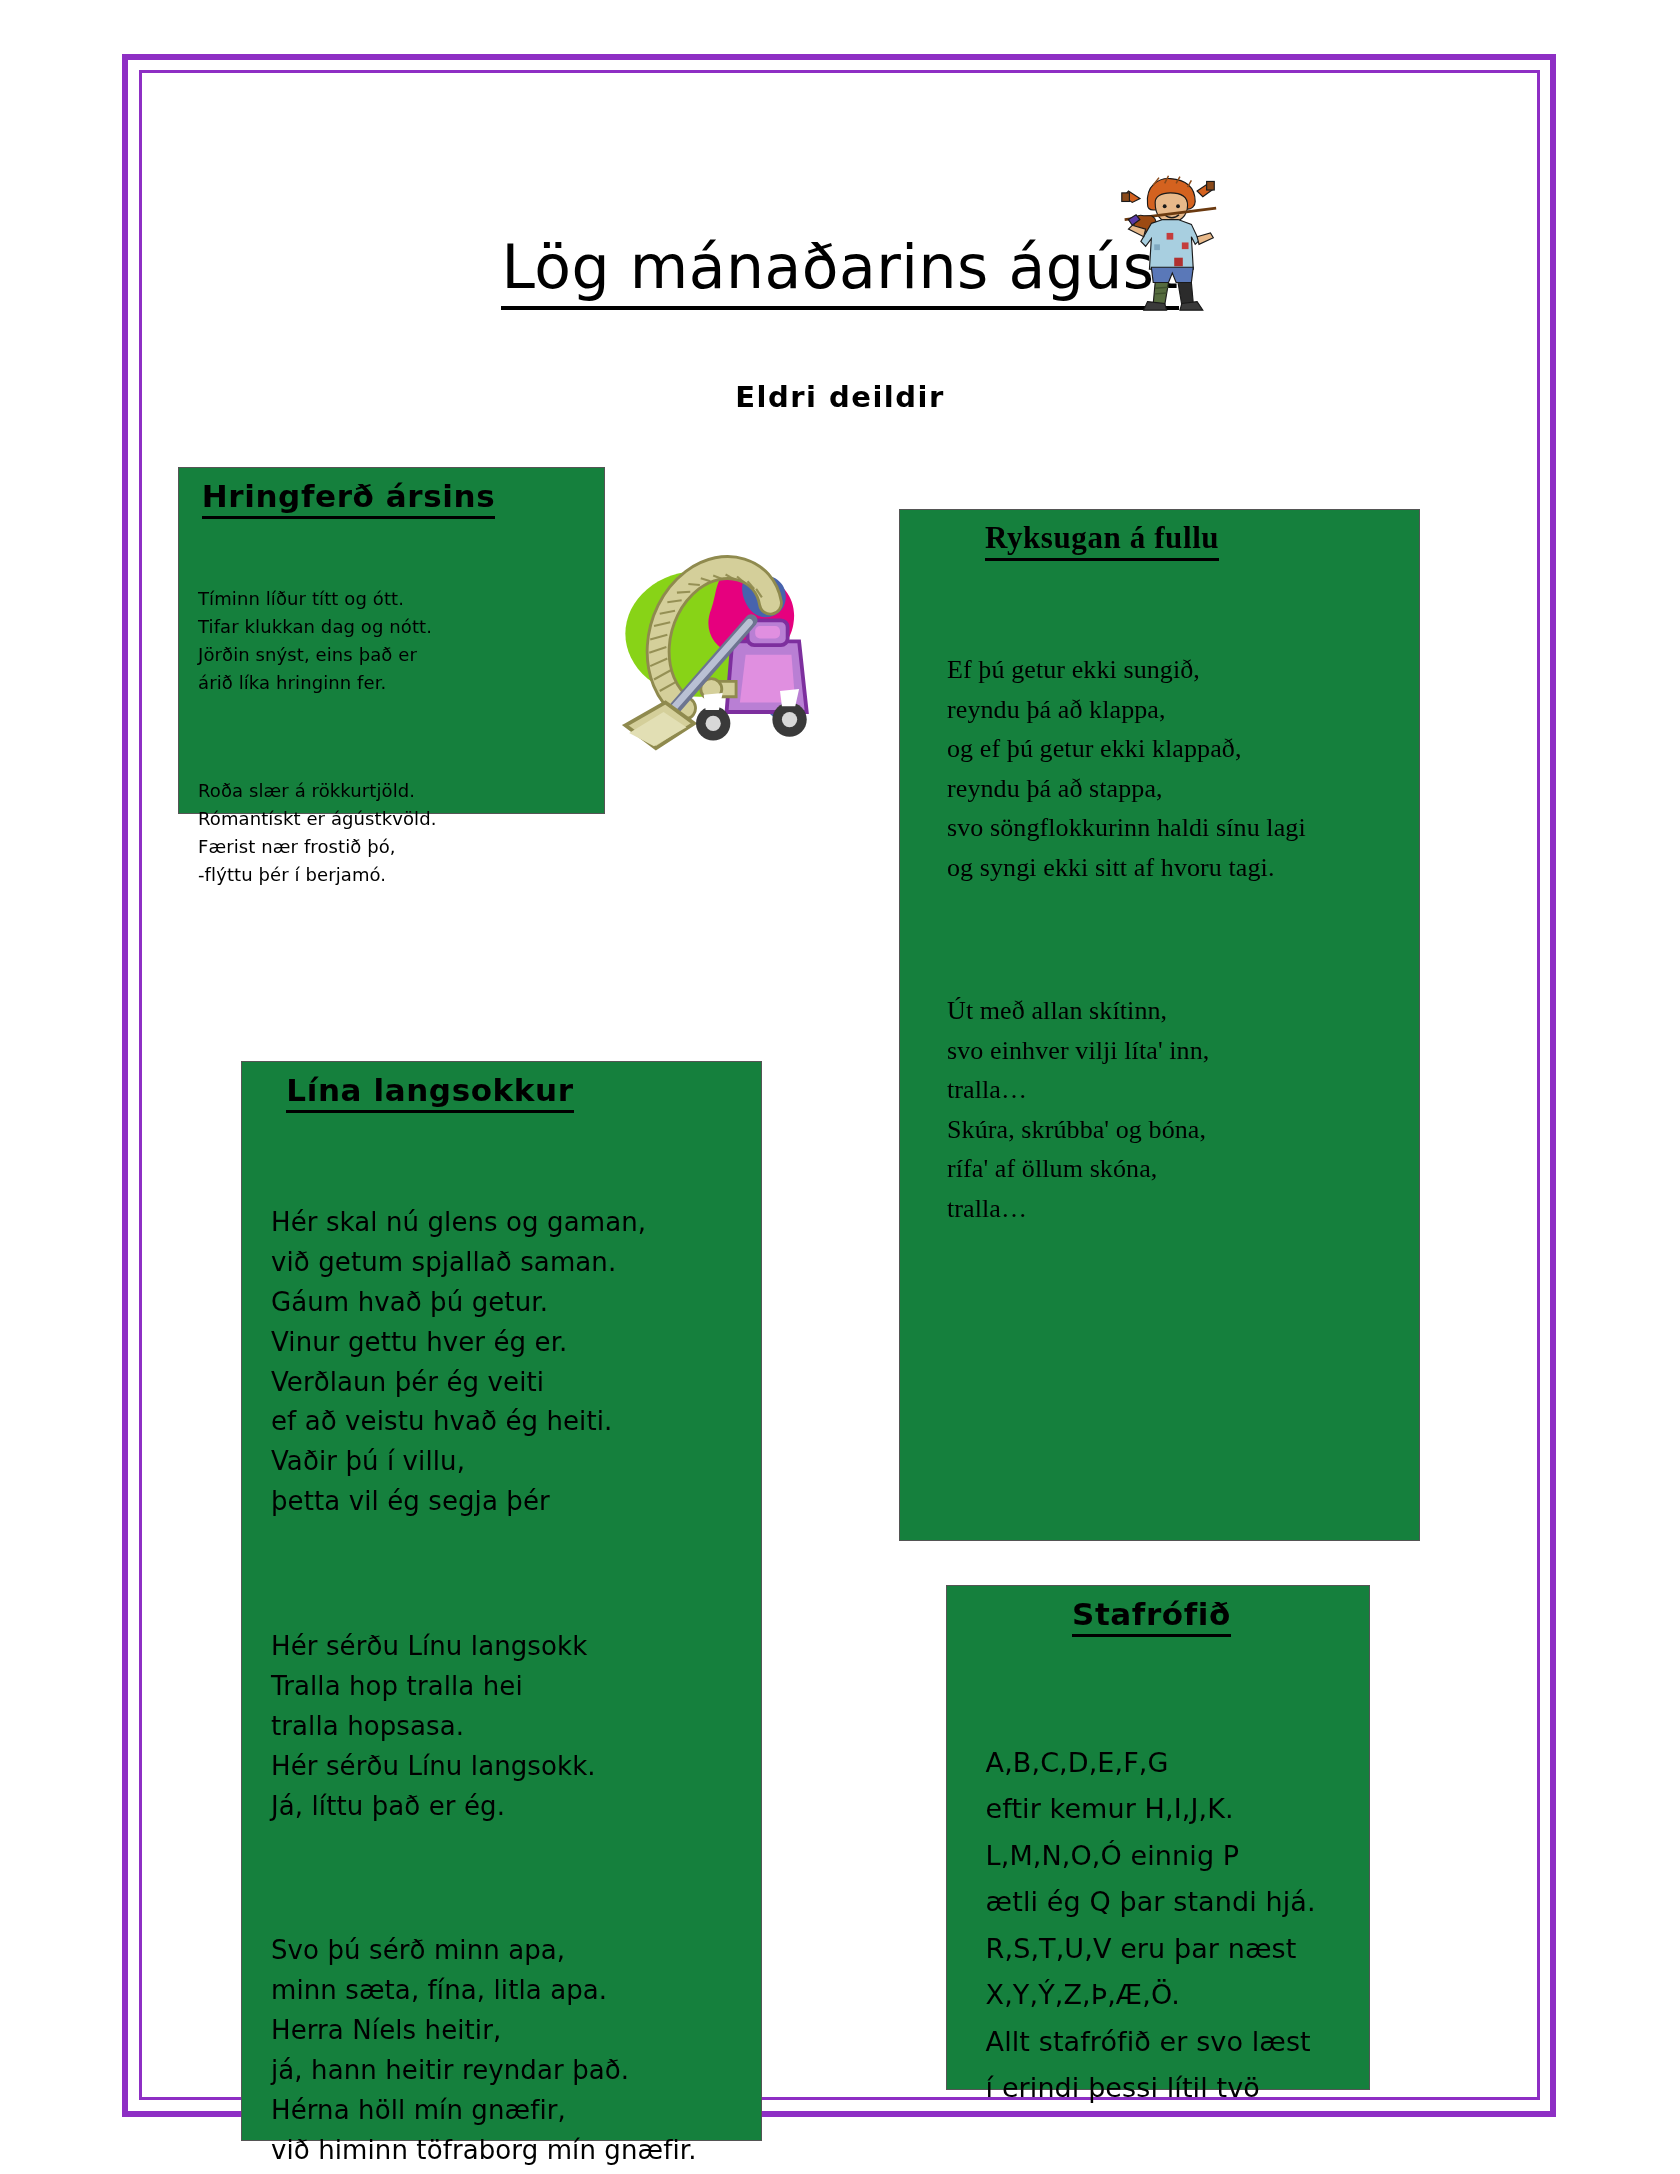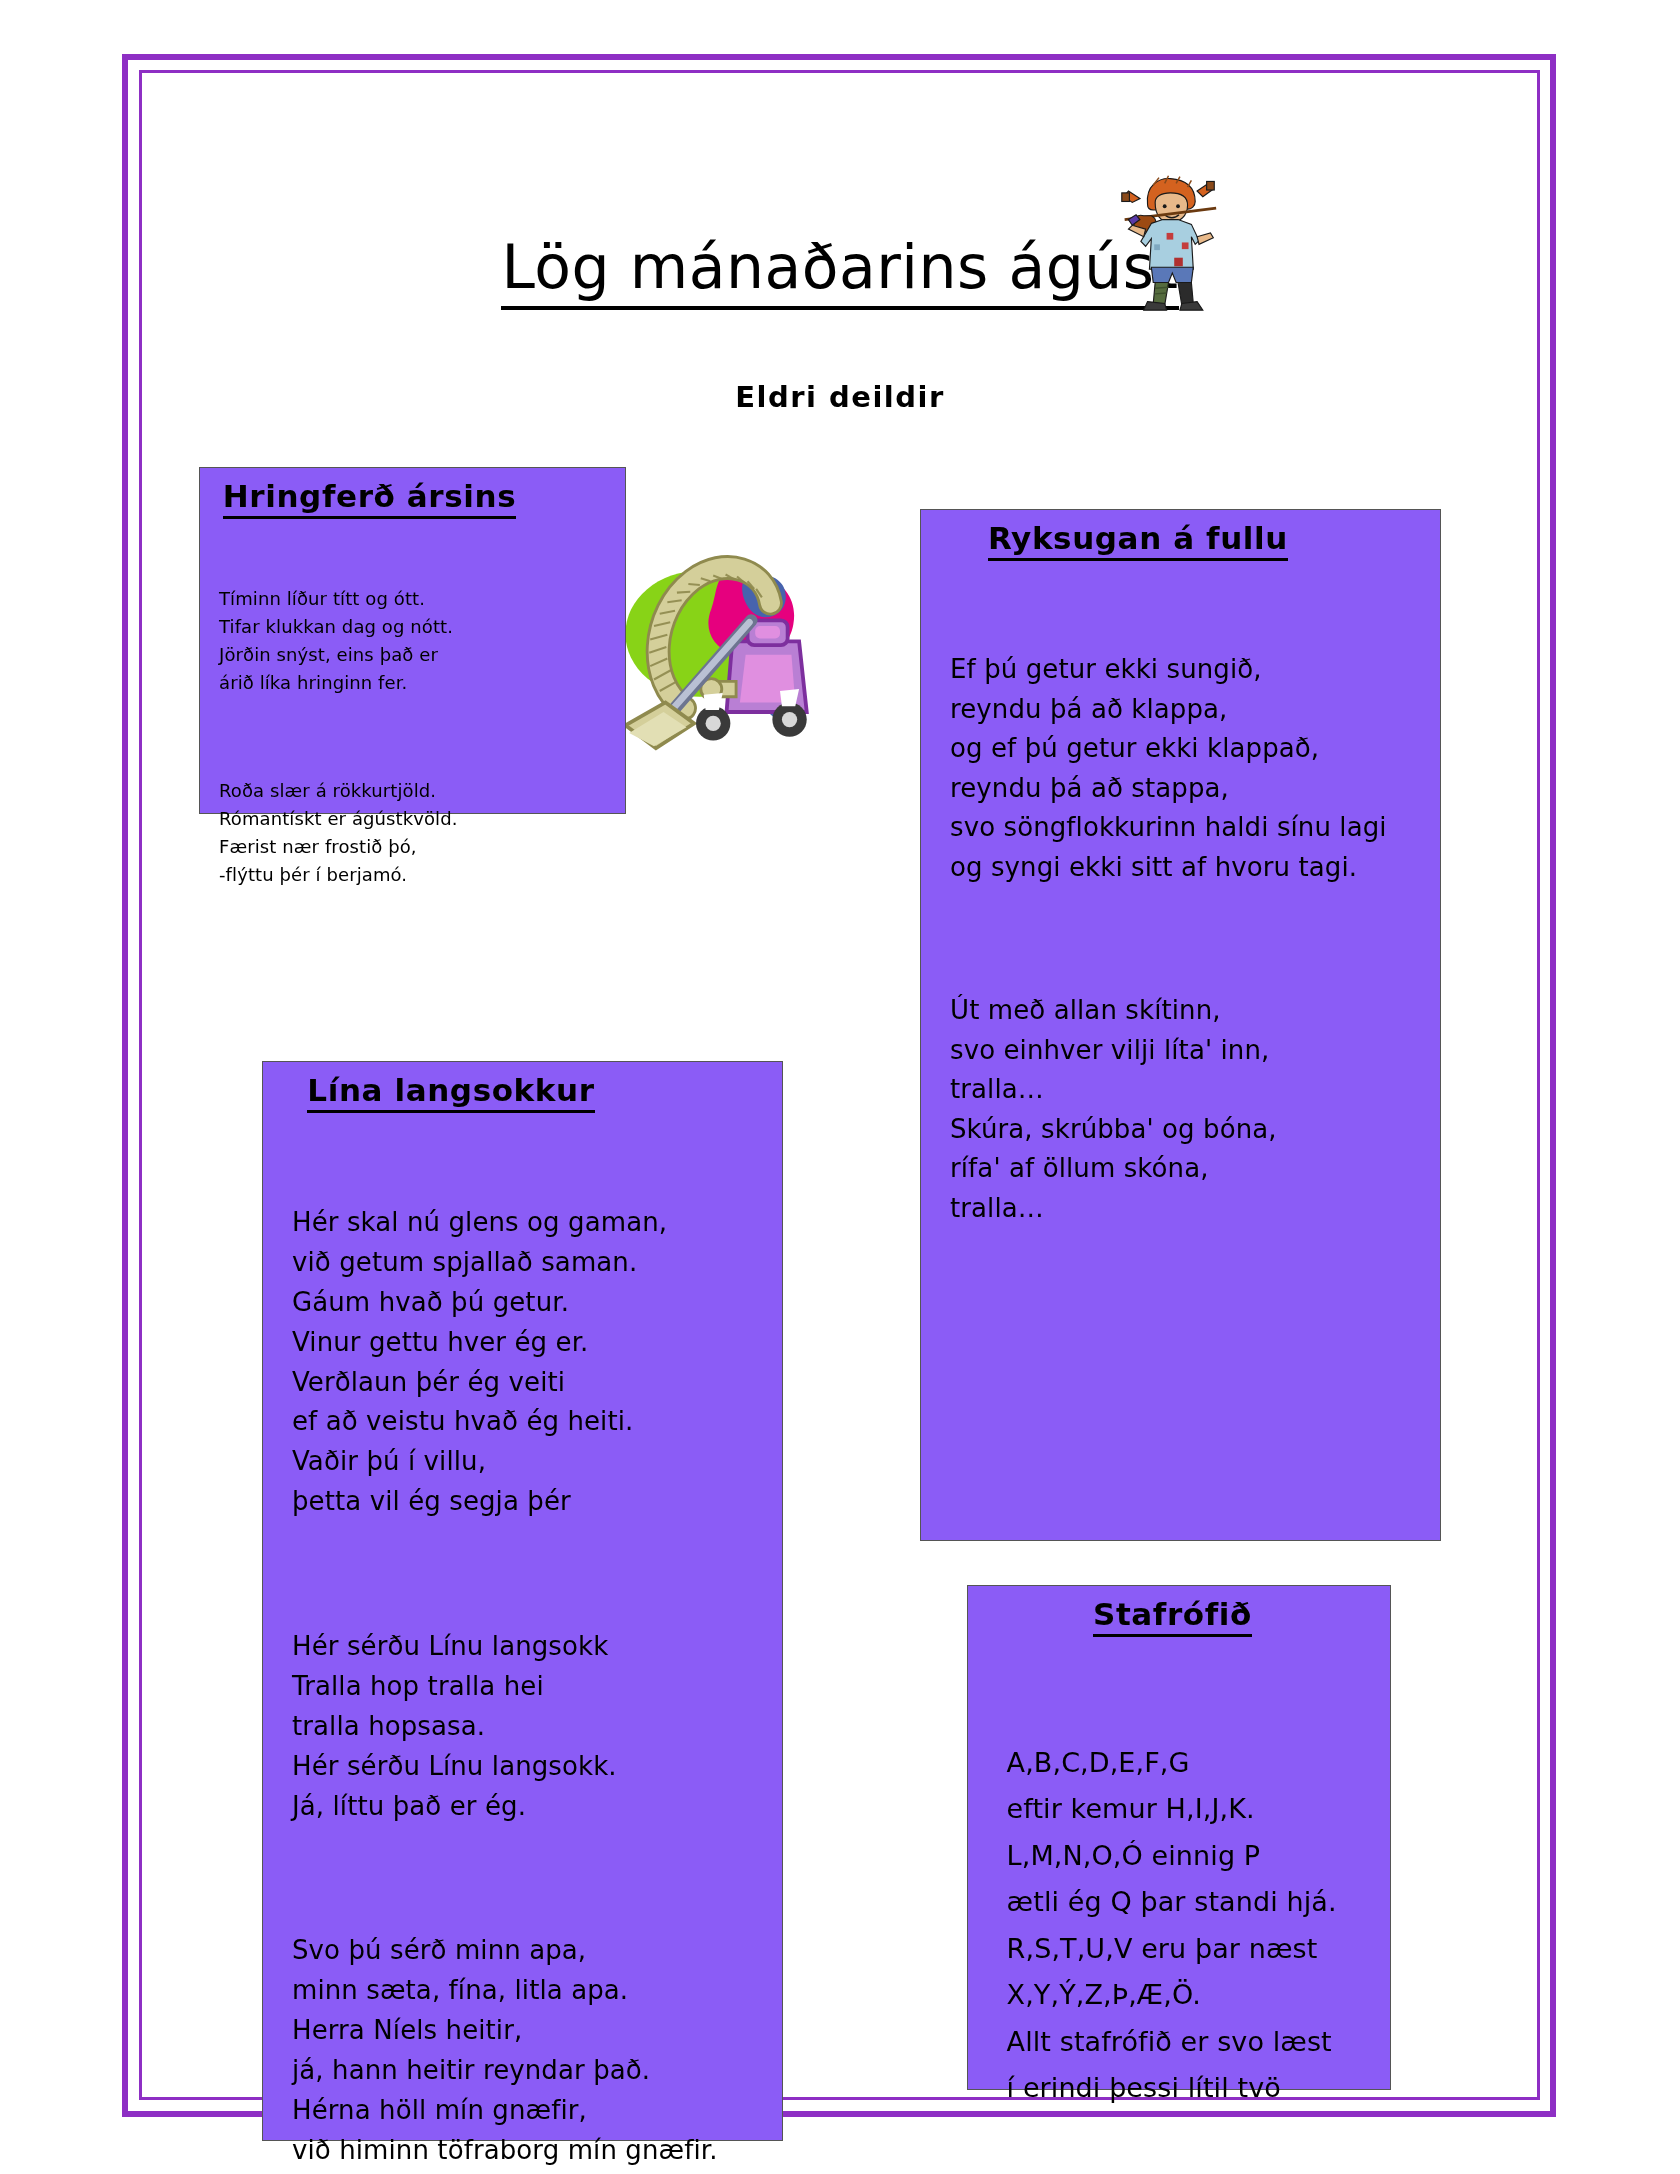--- a/index.html
+++ b/index.html
@@ -99,23 +99,22 @@
     width: 210px;
     height: 234px;
   }
   #vacuum svg { display: block; }
 
   
   .song-box {
     position: absolute;
     box-sizing: border-box;
     border: 1.9px solid #555555;
-    background: #8b5cf6;
+    background: #15803d;
     padding: 9.6px 15.3px 13.4px 15.3px;
-    margin-left: 21px;
   }
   .song-title {
     font-size: 31px;
     font-weight: 700;
     letter-spacing: 0.6px;
     display: inline-block;
     border-bottom: 3.8px solid #000;
     padding-bottom: 2.9px;
     margin-bottom: 9.6px;
     white-space: nowrap;
@@ -142,21 +141,22 @@
 
   #box-lina {
     left: 241px; top: 1061px; width: 521px; height: 1080px;
     padding-left: 29px;
   }
   #box-lina .song-title { margin-left: 15.3px; }
   #box-lina .lyrics { font-size: 26px; line-height: 1.535; }
 
   #box-ryksugan {
     left: 899px; top: 509px; width: 521px; height: 1032px;
-    padding-left: 29px;
+    padding-left: 47px;
+    font-family: Liberation Serif, serif;
   }
   #box-ryksugan .song-title { margin-left: 38px; }
   #box-ryksugan .lyrics { font-size: 26px; line-height: 1.52; }
 
   #box-stafrofid {
     left: 946px; top: 1585px; width: 424px; height: 505px;
     padding-left: 29px;
   }
   #box-stafrofid .song-title { margin-left: 96px; }
   #box-stafrofid .lyrics { font-size: 27px; line-height: 1.72; margin-left: 9.6px; }

